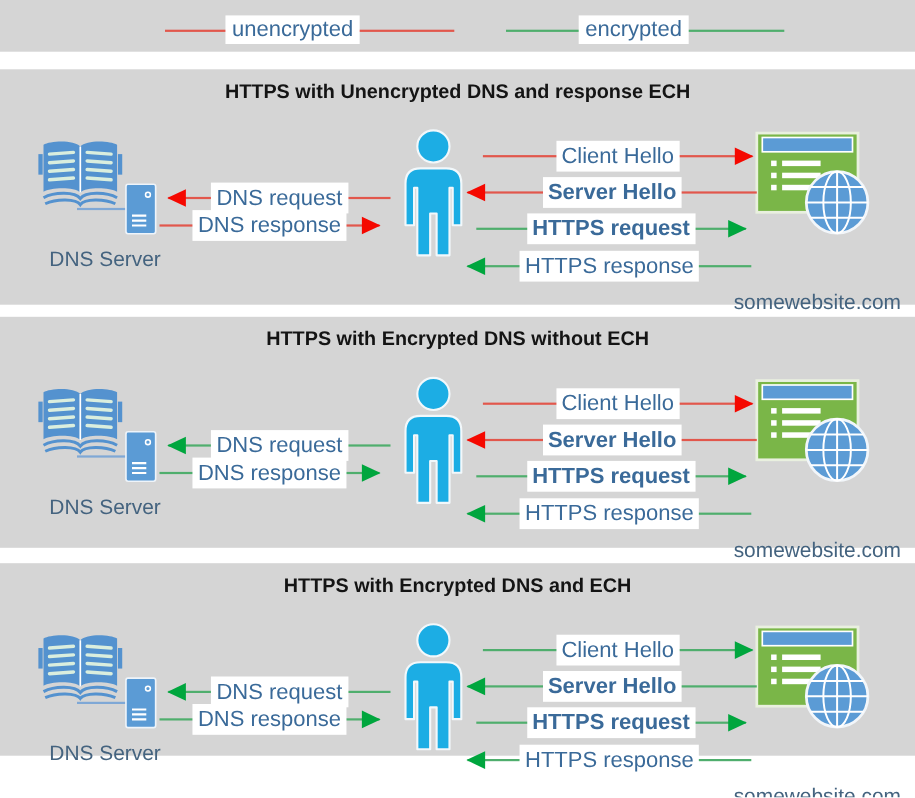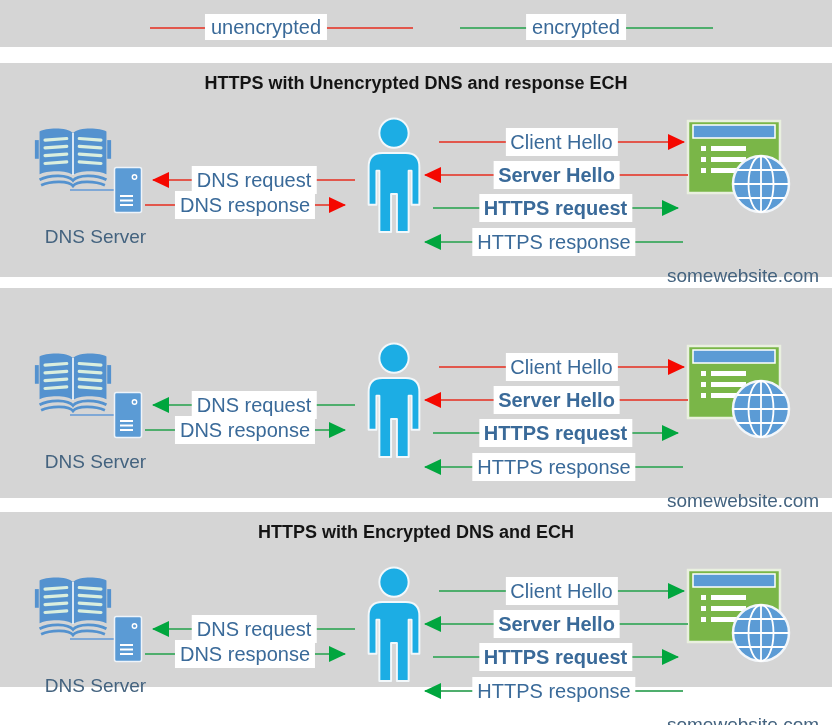--- a/index.html
+++ b/index.html
@@ -149,20 +149,21 @@
       <span class="arrow-label">HTTPS request</span>
     </div>
     <div class="arrow a-https-res">
       <div class="arrow-line" style="--c: #4fae6d;"></div>
       <div class="head head-left" style="--c: #00a63e;"></div>
       <span class="arrow-label">HTTPS response</span>
     </div>
   </section>
 
   <section class="panel">
+    <h2 class="panel-title">HTTPS with Encrypted DNS without ECH</h2>
 
     <svg class="book-svg" viewBox="0 0 100 90">
       <g class="tint" fill="currentColor" style="--c: #5492cf;">
         <rect x="1" y="22" width="5" height="24"></rect>
         <rect x="94" y="22" width="5" height="24"></rect>
         <path d="M50,13 C43,5 15,6 7,11 L7,66 C15,61 43,60 50,67 Z"></path>
         <path d="M50,13 C57,5 85,6 93,11 L93,66 C85,61 57,60 50,67 Z"></path>
         <path d="M7,73 C20,66 44,66 50,74 C56,66 80,66 93,73" fill="none" stroke="currentColor" stroke-width="3.5"></path>
         <path d="M9,80 C22,74 45,74 50,81 C55,74 78,74 91,80" fill="none" stroke="currentColor" stroke-width="3.5"></path>
       </g>

